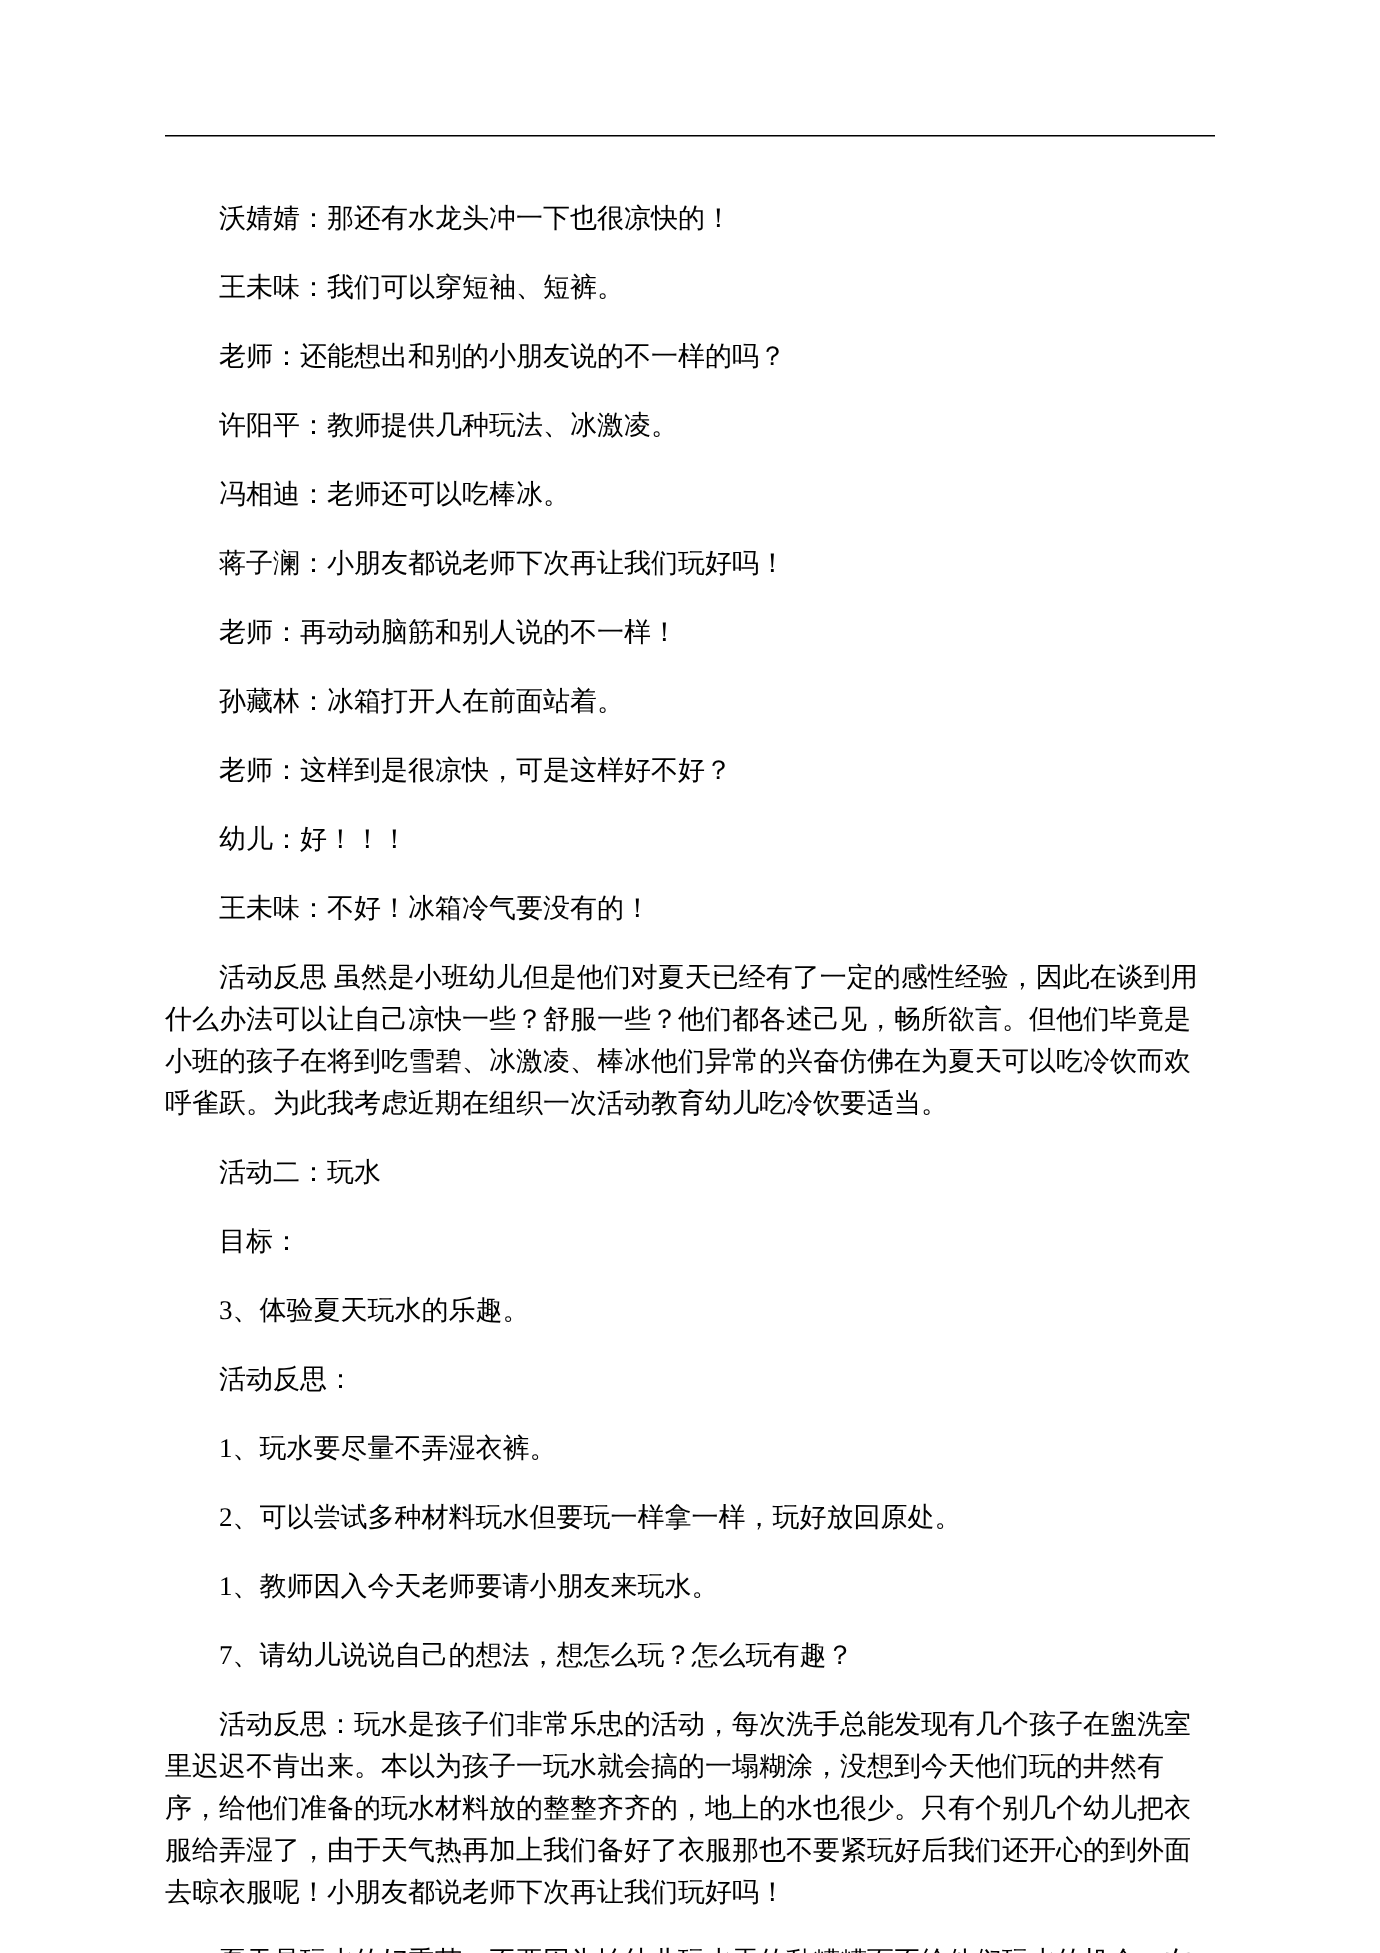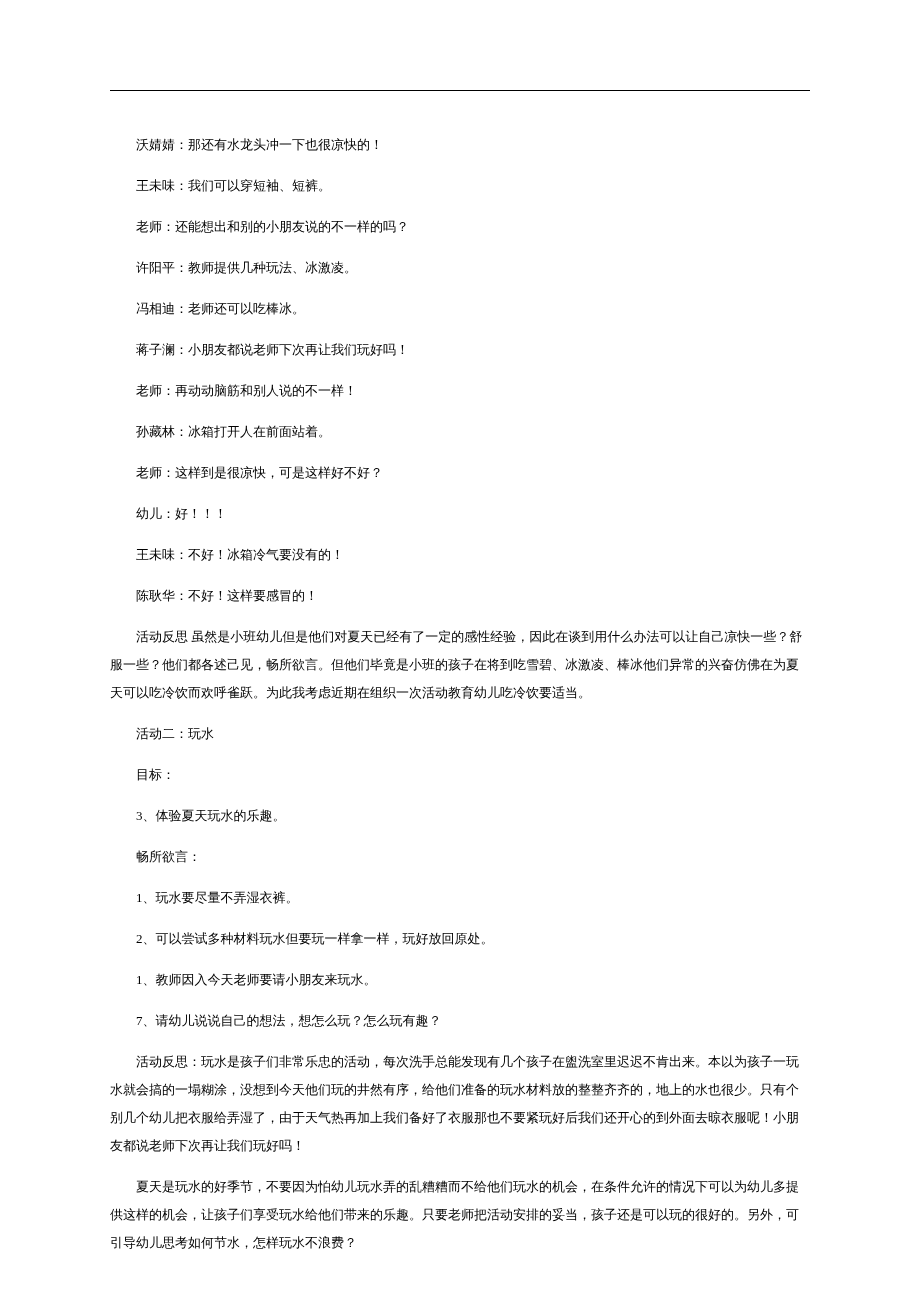--- a/index.html
+++ b/index.html
@@ -11,21 +11,21 @@
   }
   .page {
     padding: 90px 110px 60px 110px;
     box-sizing: border-box;
   }
   .rule {
     border-top: 1.5px solid #000;
     margin-bottom: 40px;
   }
   .line {
-    font-size: 13px;
+    font-size: 18px;
     line-height: 28px;
     color: #000;
     white-space: normal;
   }
   .indent1 { text-indent: 2em; }
 </style>
 </head>
 <body>
 
 <div class="page">
@@ -35,26 +35,25 @@
       <p class="line indent1">王未味：我们可以穿短袖、短裤。</p>
       <p class="line indent1">老师：还能想出和别的小朋友说的不一样的吗？</p>
       <p class="line indent1">许阳平：教师提供几种玩法、冰激凌。</p>
       <p class="line indent1">冯相迪：老师还可以吃棒冰。</p>
       <p class="line indent1">蒋子澜：小朋友都说老师下次再让我们玩好吗！</p>
       <p class="line indent1">老师：再动动脑筋和别人说的不一样！</p>
       <p class="line indent1">孙藏林：冰箱打开人在前面站着。</p>
       <p class="line indent1">老师：这样到是很凉快，可是这样好不好？</p>
       <p class="line indent1">幼儿：好！！！</p>
       <p class="line indent1">王未味：不好！冰箱冷气要没有的！</p>
-      <p class="line indent1">陈耿华：不好！这样要感冒的！</p>
       <p class="line indent1">活动反思 虽然是小班幼儿但是他们对夏天已经有了一定的感性经验，因此在谈到用什么办法可以让自己凉快一些？舒服一些？他们都各述己见，畅所欲言。但他们毕竟是小班的孩子在将到吃雪碧、冰激凌、棒冰他们异常的兴奋仿佛在为夏天可以吃冷饮而欢呼雀跃。为此我考虑近期在组织一次活动教育幼儿吃冷饮要适当。</p>
       <p class="line indent1">活动二：玩水</p>
       <p class="line indent1">目标：</p>
       <p class="line indent1">3、体验夏天玩水的乐趣。</p>
-      <p class="line indent1">畅所欲言：</p>
+      <p class="line indent1">活动反思：</p>
       <p class="line indent1">1、玩水要尽量不弄湿衣裤。</p>
       <p class="line indent1">2、可以尝试多种材料玩水但要玩一样拿一样，玩好放回原处。</p>
       <p class="line indent1">1、教师因入今天老师要请小朋友来玩水。</p>
       <p class="line indent1">7、请幼儿说说自己的想法，想怎么玩？怎么玩有趣？</p>
       <p class="line indent1">活动反思：玩水是孩子们非常乐忠的活动，每次洗手总能发现有几个孩子在盥洗室里迟迟不肯出来。本以为孩子一玩水就会搞的一塌糊涂，没想到今天他们玩的井然有序，给他们准备的玩水材料放的整整齐齐的，地上的水也很少。只有个别几个幼儿把衣服给弄湿了，由于天气热再加上我们备好了衣服那也不要紧玩好后我们还开心的到外面去晾衣服呢！小朋友都说老师下次再让我们玩好吗！</p>
       <p class="line indent1">夏天是玩水的好季节，不要因为怕幼儿玩水弄的乱糟糟而不给他们玩水的机会，在条件允许的情况下可以为幼儿多提供这样的机会，让孩子们享受玩水给他们带来的乐趣。只要老师把活动安排的妥当，孩子还是可以玩的很好的。另外，可引导幼儿思考如何节水，怎样玩水不浪费？</p>
     </div>
 </div>
 
 </body></html>

